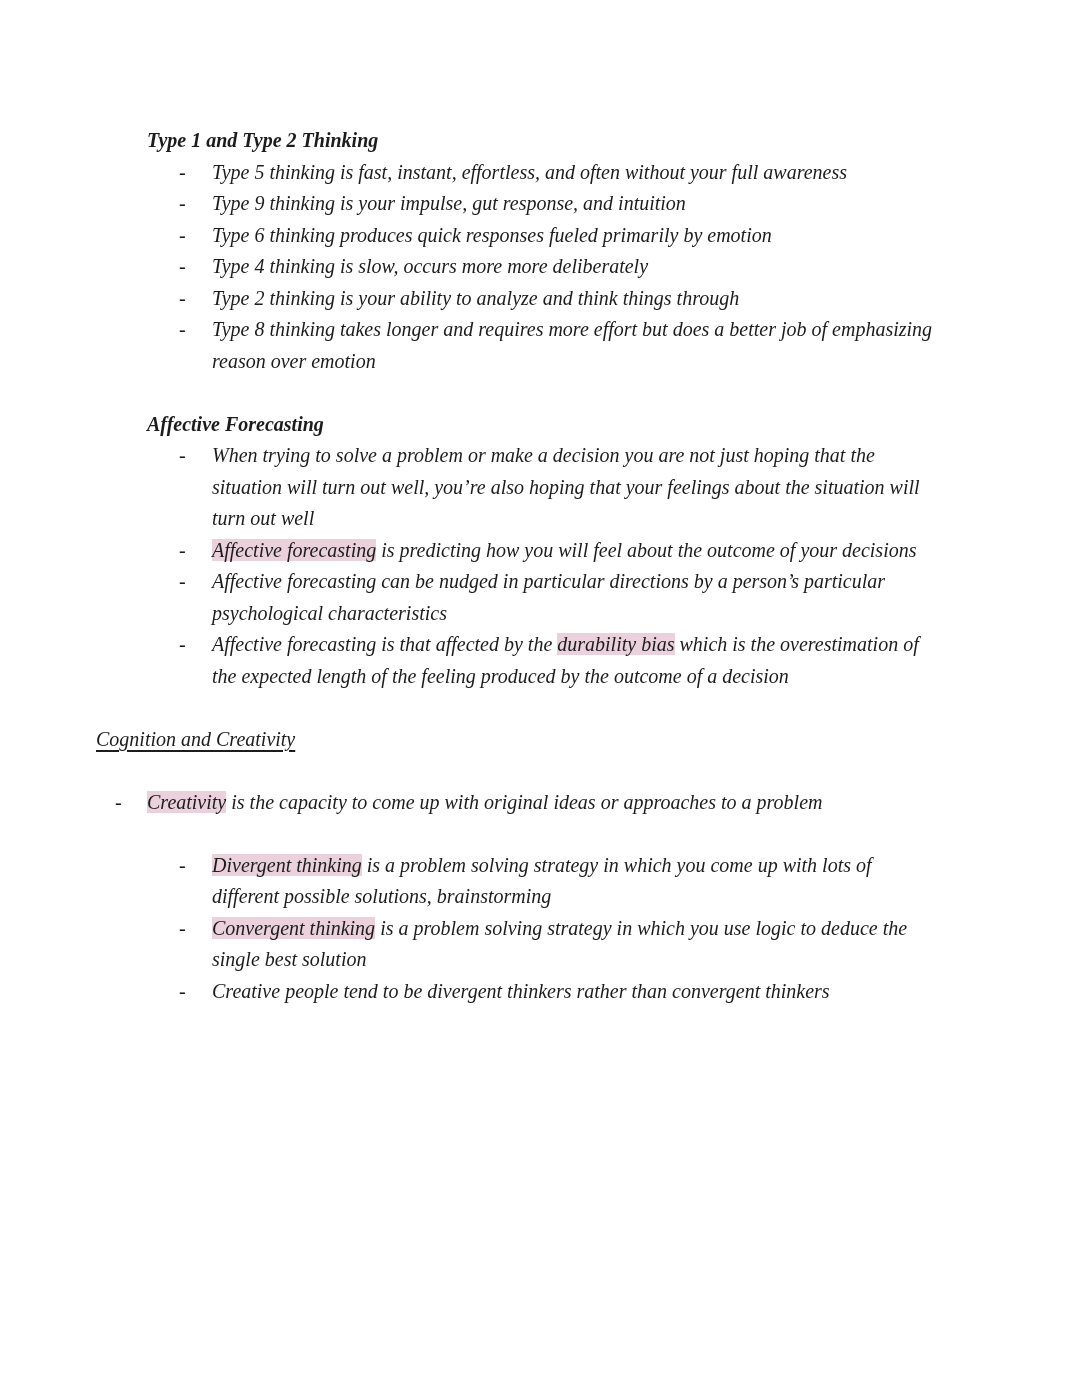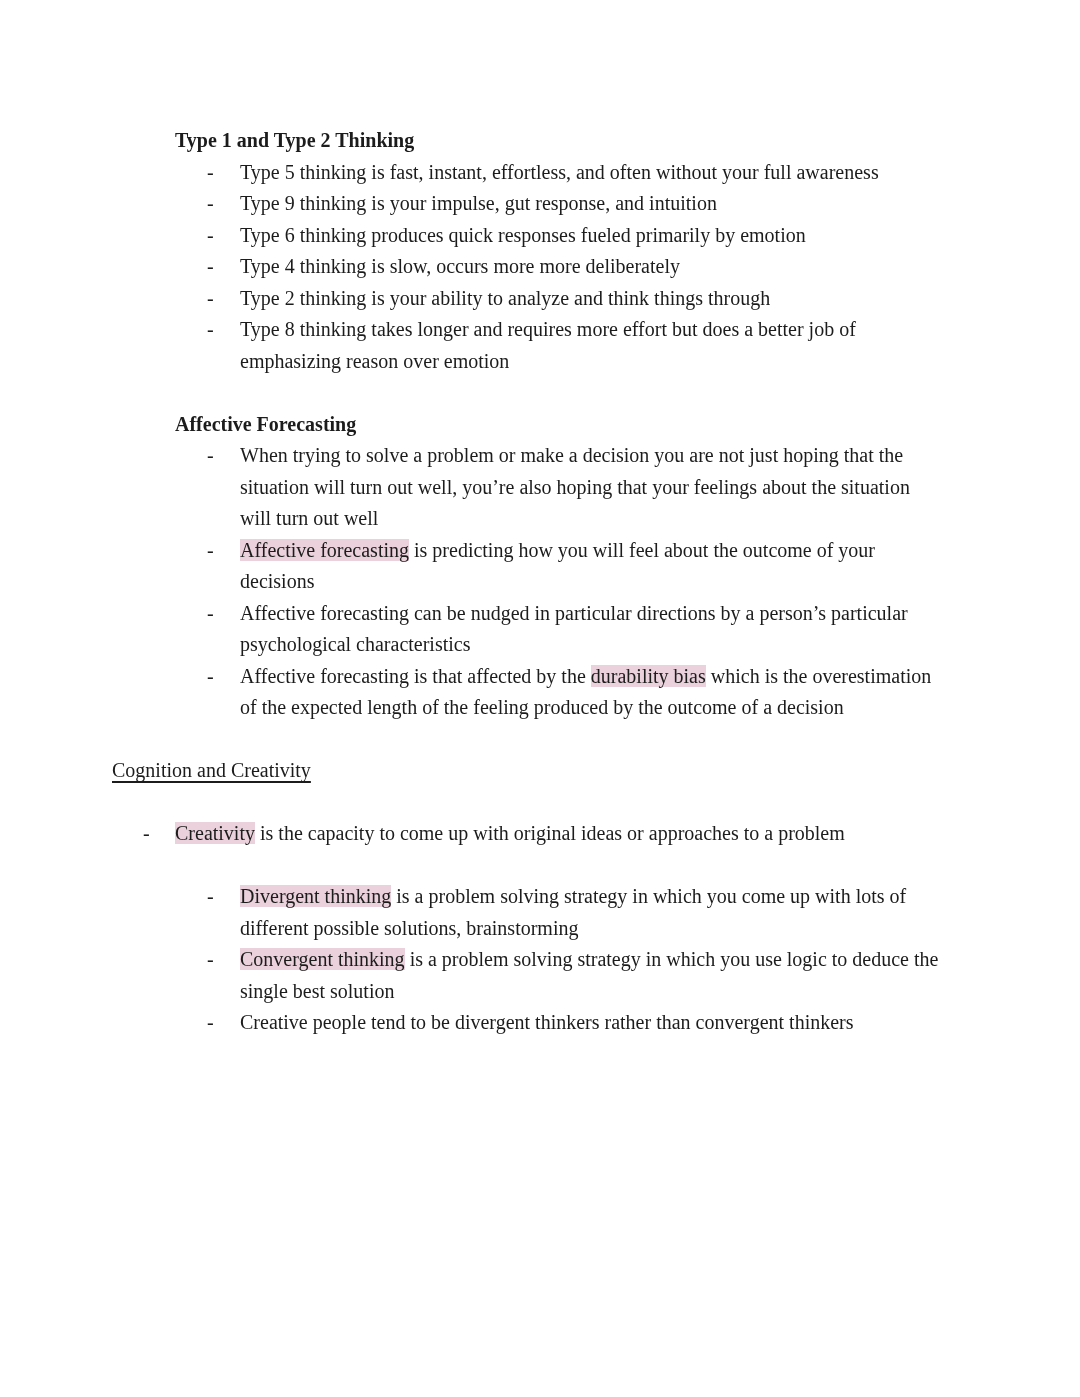--- a/index.html
+++ b/index.html
@@ -15,31 +15,32 @@
     color: #1c1c1c;
     overflow: hidden;
   }
   .page {
     width: 1080px;
     height: 1397px;
     background: #ffffff;
   }
   .content {
     padding-top: 125px;
-    padding-left: 112px;
+    padding-left: 84px;
     width: 940px; 
+    font-style: italic;
   }
   .sec + .sec { margin-top: 31.5px; }
   .sec-heading {
     font-size: 20px;
     line-height: 31.5px;
     font-weight: bold;
   }
   .indent-1 { margin-left: 63px; }
-  .indent-0 { margin-left: 0; }
+  .indent-0 { margin-left: 12px; }
   .underlined {
     font-weight: normal;
     text-decoration: underline;
     text-underline-offset: 4px;
   }
   .gap-after { margin-bottom: 31.5px; }
   .bullet {
     display: flex;
     align-items: flex-start;
   }

